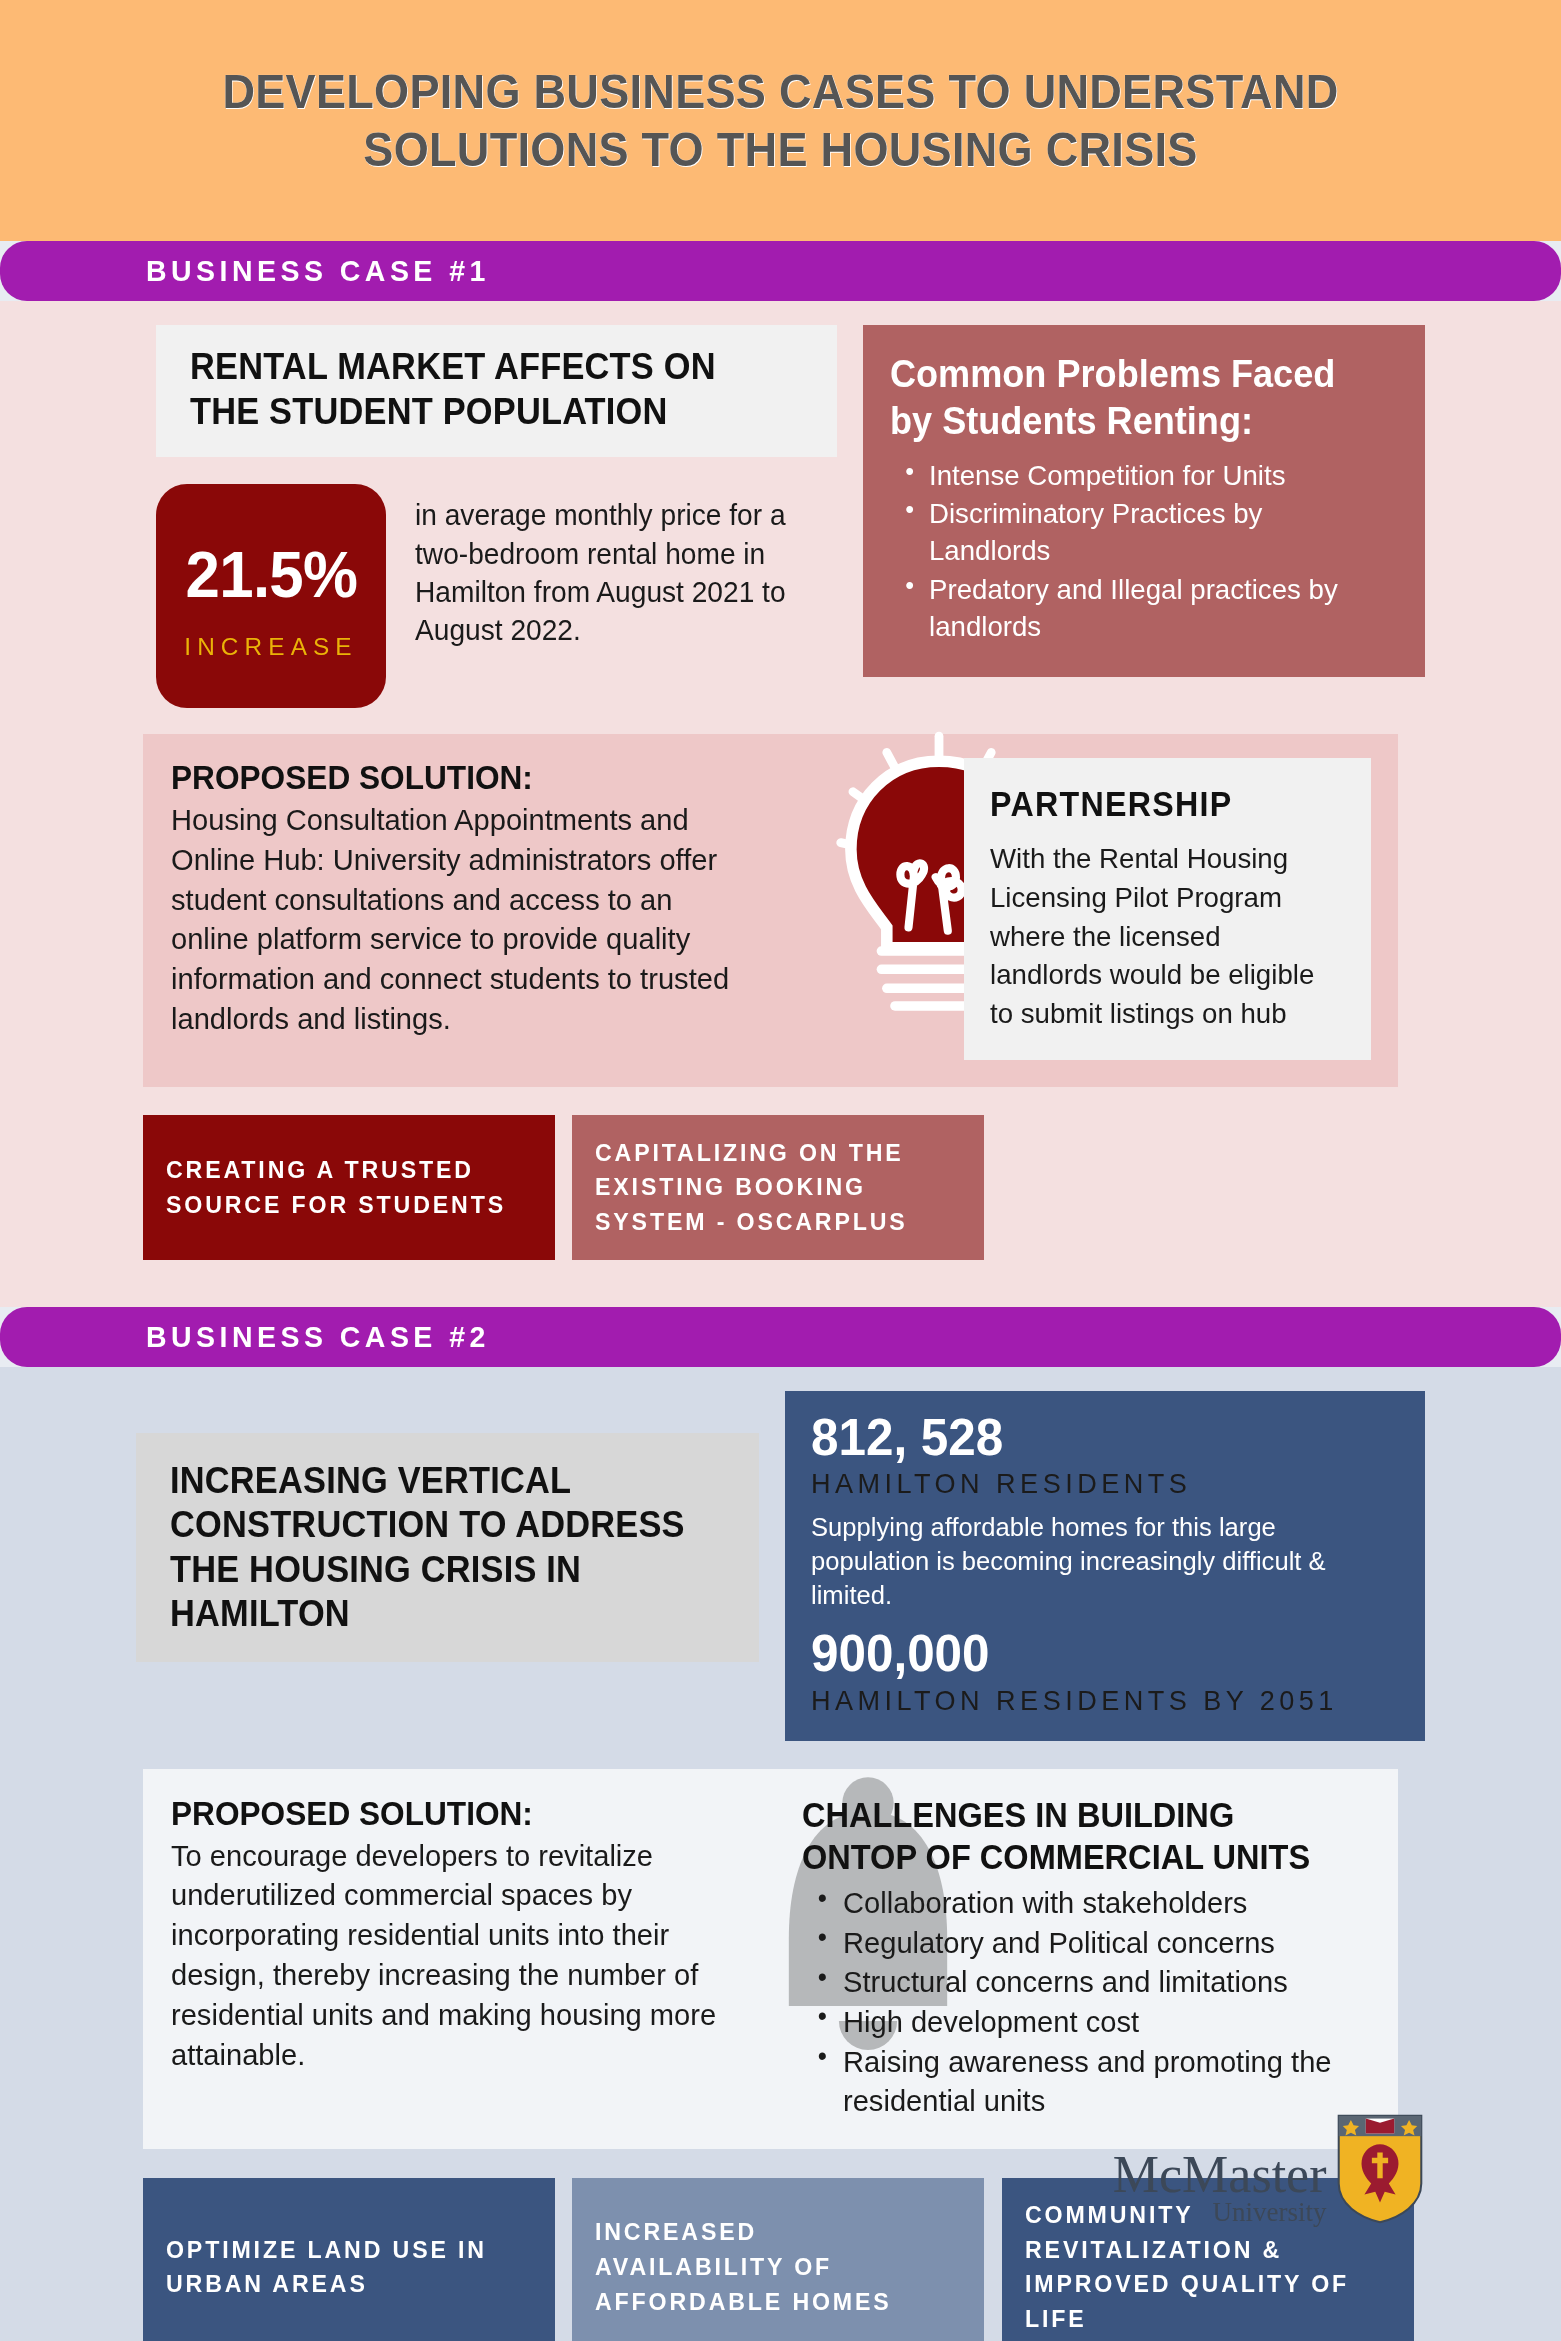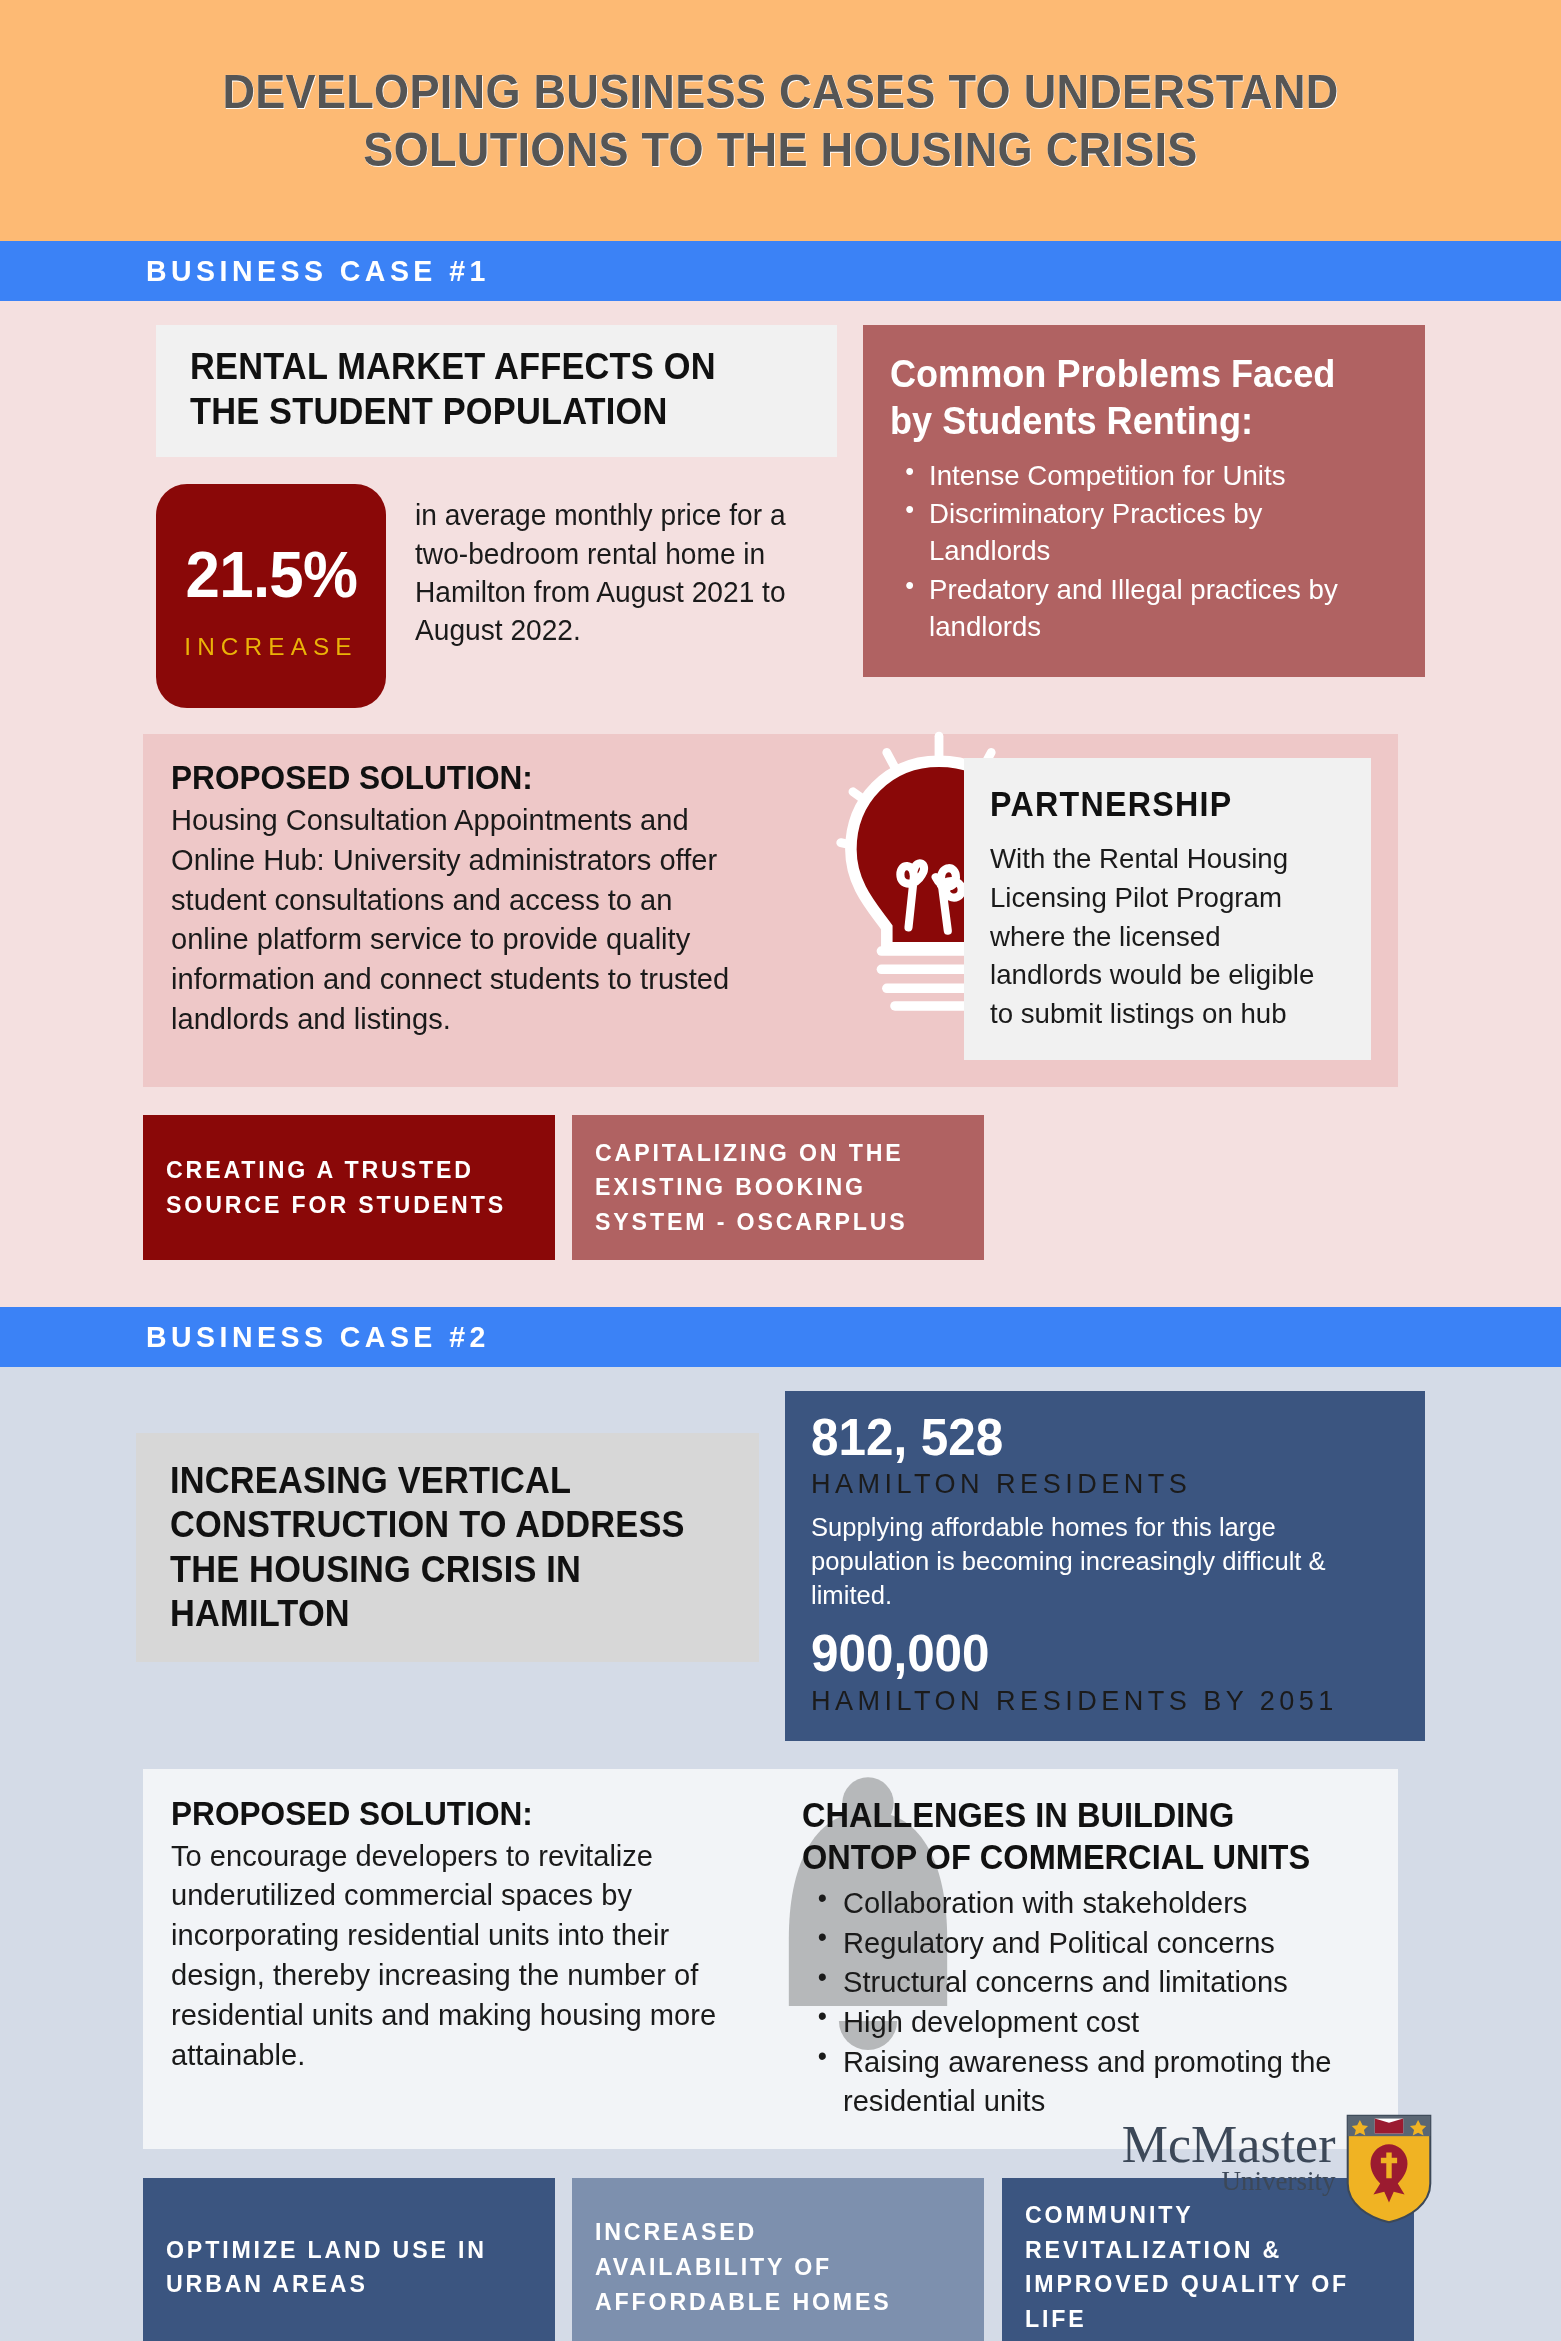--- a/index.html
+++ b/index.html
@@ -33,25 +33,26 @@
     letter-spacing: 0.3px;
     color: #555555;
     text-align: center;
     text-transform: uppercase;
     transform: scaleX(0.92);
     text-shadow: 0 0 0.7px #ffffff, 0.7px 0.7px 0 #ffffff;
   }
 
   
   .band {
-    background: #3b82f6;
+    background: #a21caf;
     height: 60px;
     display: flex;
     align-items: center;
     padding-left: 146px;
+    border-radius: 27px;
   }
   .band-label {
     color: #ffffff;
     font-weight: bold;
     font-size: 30px;
     letter-spacing: 4.7px;
     font-family: "Liberation Sans Narrow", "Liberation Sans", sans-serif;
     transform: scaleX(0.95);
     transform-origin: left center;
   }
@@ -366,24 +367,24 @@
   }
   .ch-list li::before {
     content: "•";
     position: absolute;
     left: -26px;
     top: -2.7px;
     font-size: 27px;
   }
   .mcmaster {
     position: absolute;
-    right: 128px;
+    right: 137px;
     top: 2089px;
     display: flex;
-    align-items: center;
+    align-items: flex-end;
   }
   .mcm-text {
     display: flex;
     flex-direction: column;
     align-items: flex-end;
     color: #3c4858;
     font-family: "Liberation Serif", serif;
     line-height: 0.95;
   }
   .mcm-1 { font-size: 52px; }

